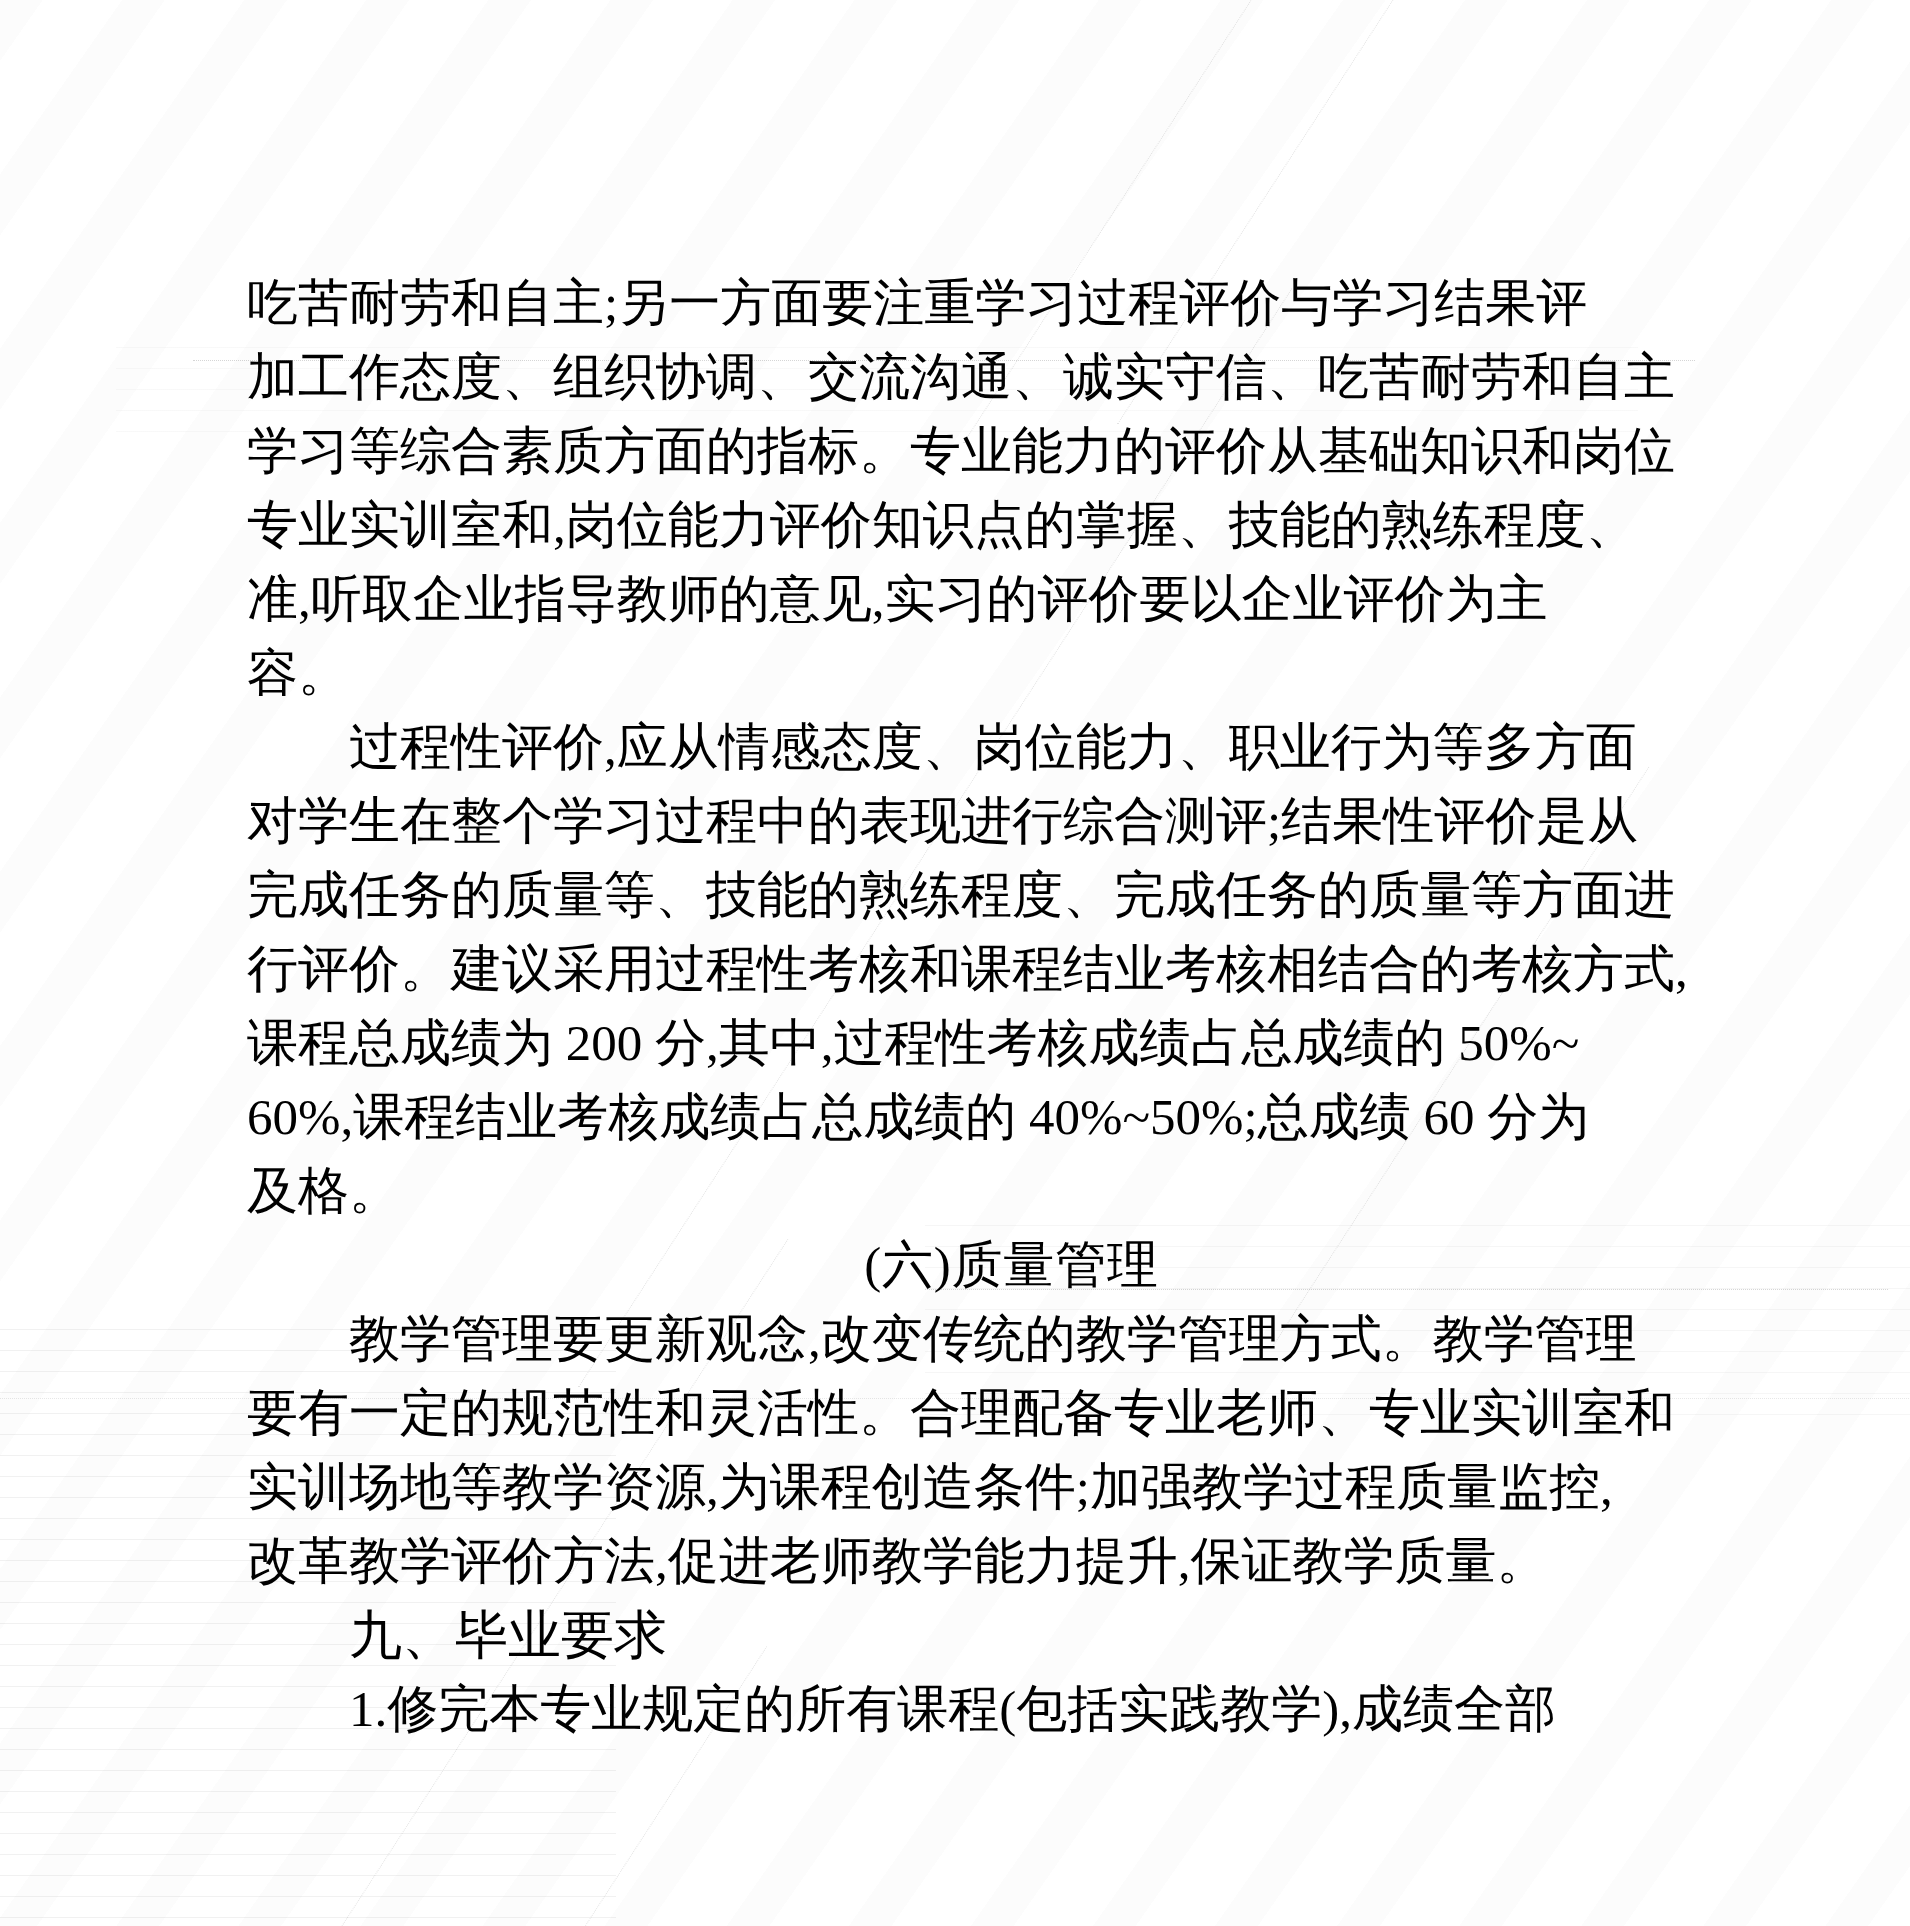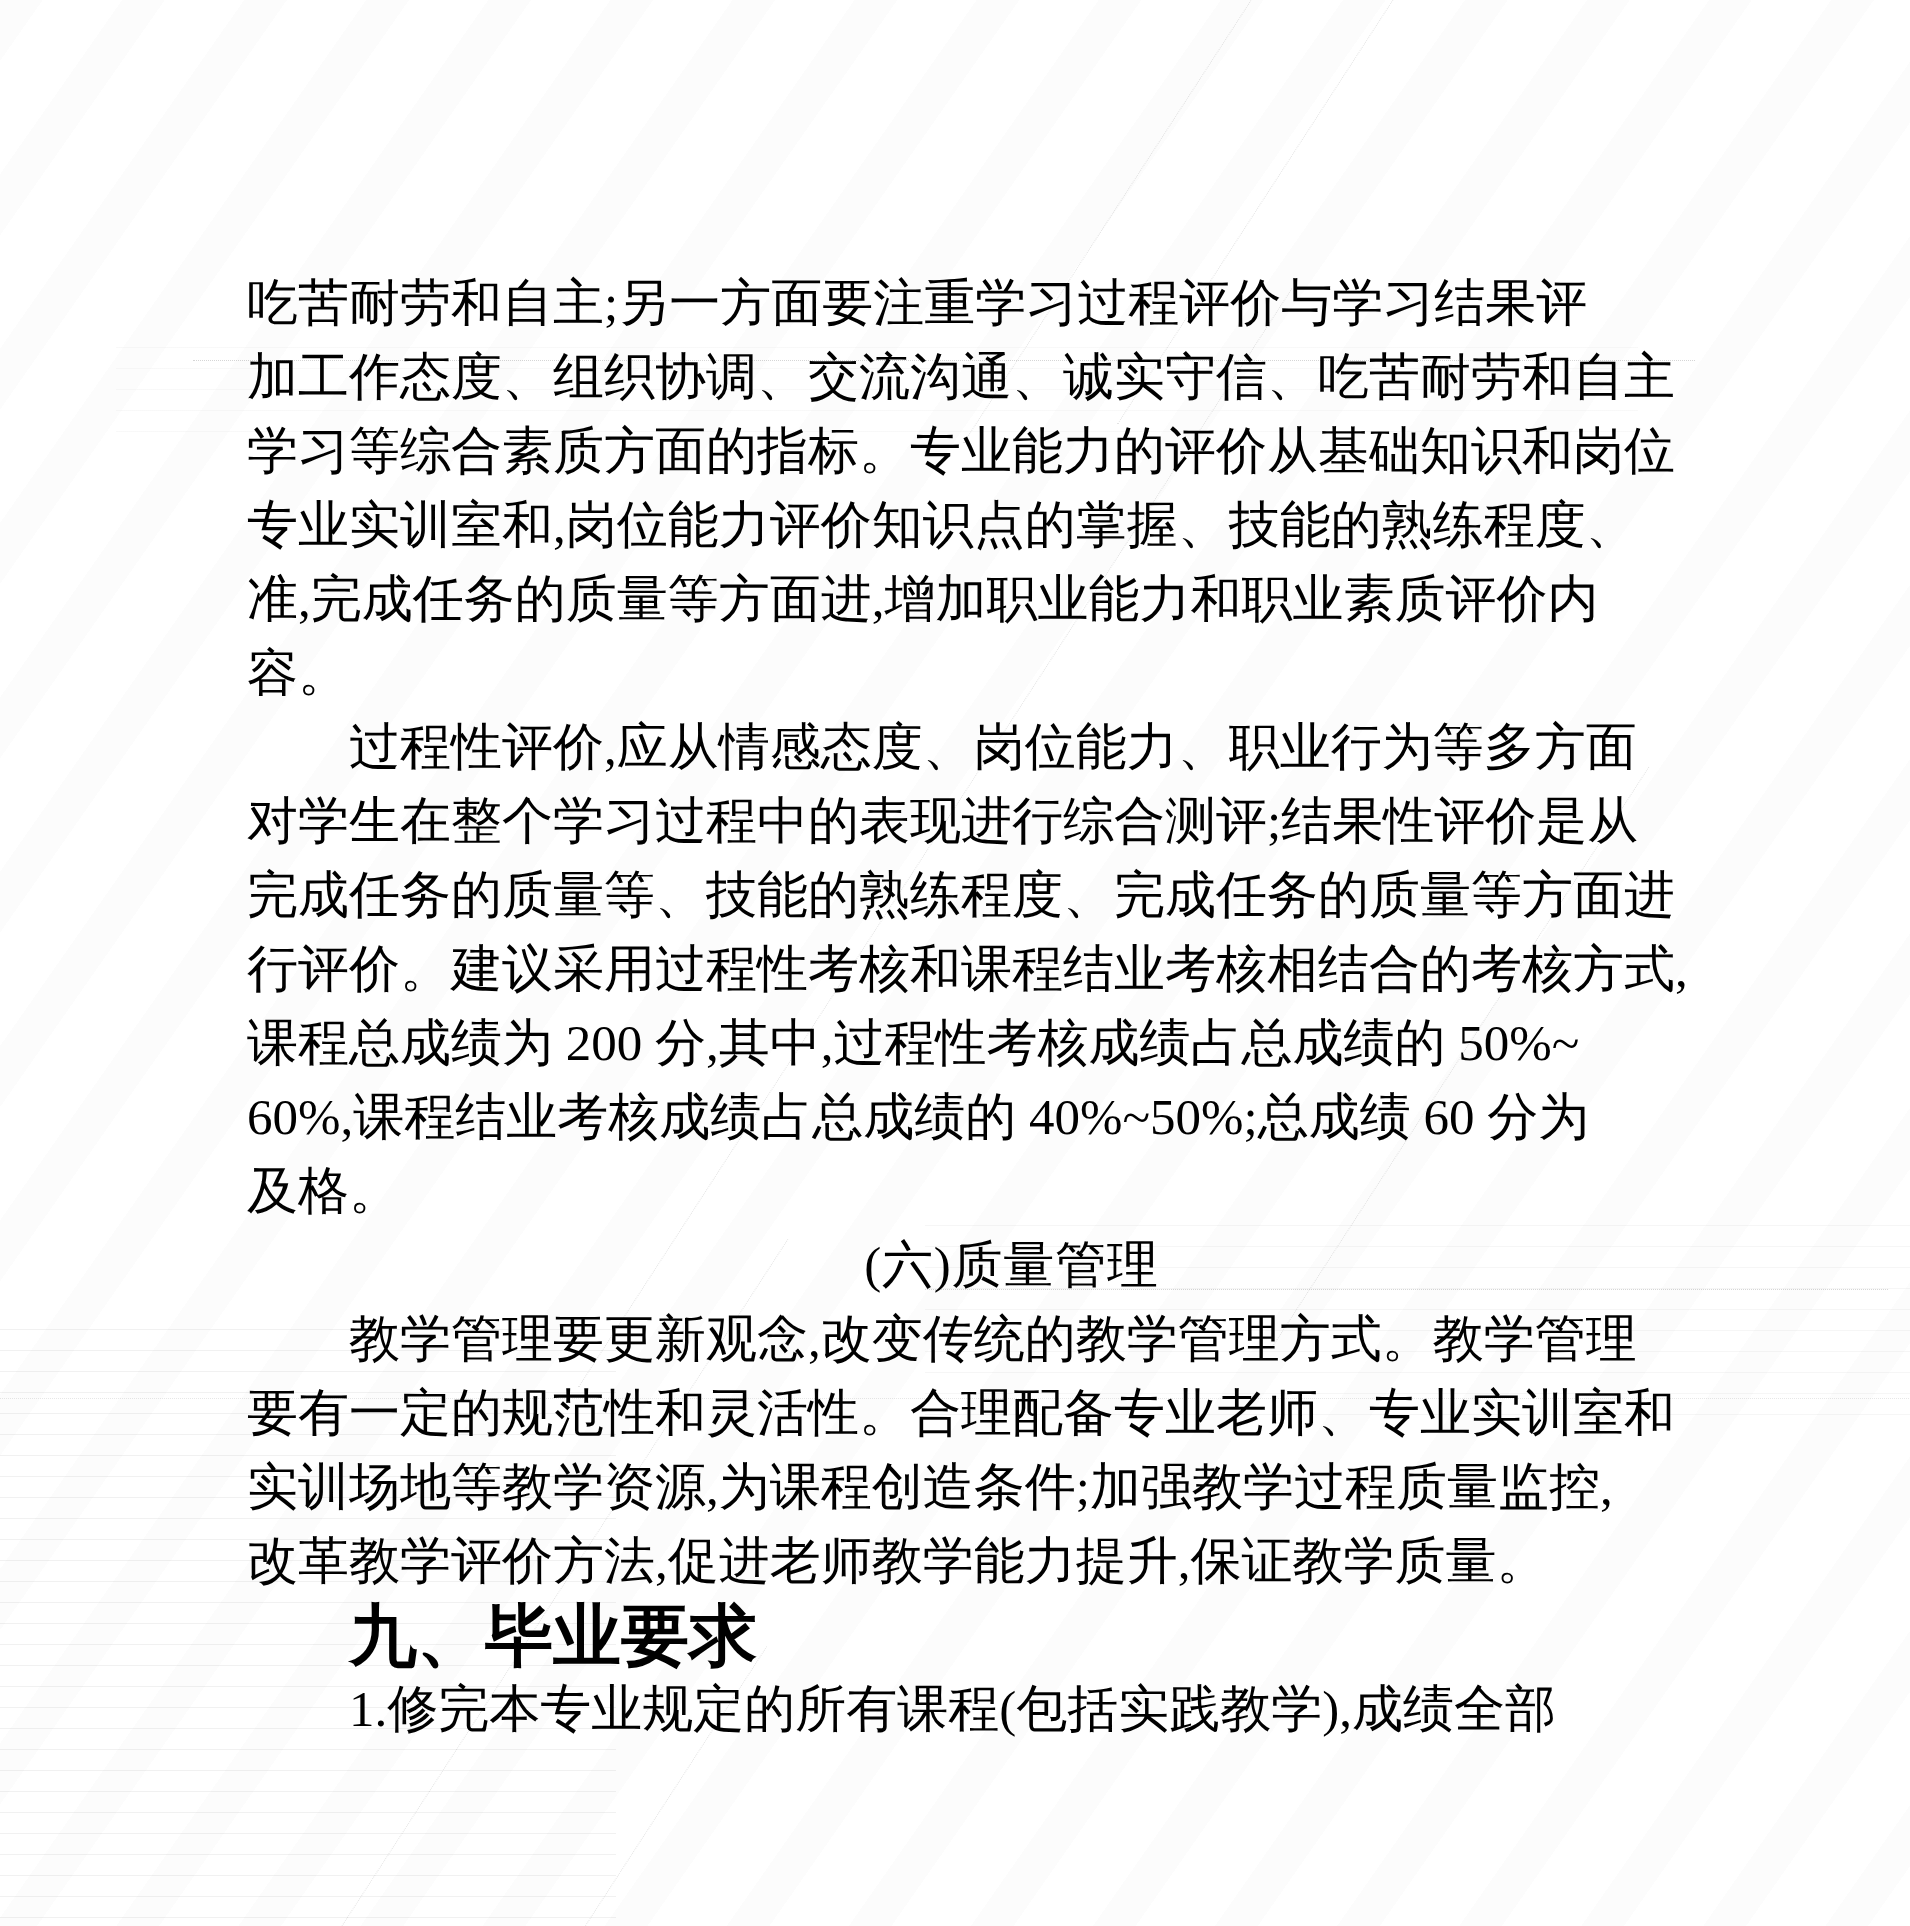--- a/index.html
+++ b/index.html
@@ -80,22 +80,22 @@
   .line.indent {
     padding-left: 102px; 
   }
   .line.kaiti-heading {
     font-family: "Liberation Serif", "DejaVu Serif", serif;
     letter-spacing: 0.8px;
     text-align: center;
   }
   .line.bold-heading {
     font-family: "Liberation Sans", "DejaVu Sans", sans-serif;
-    font-weight: bold;
-    font-size: 68px;
+    font-weight: normal;
+    font-size: 53px;
   }
 </style>
 </head>
 <body>
 
 <div class="page">
   <div class="scan-texture"></div>
 
   <div class="hband left-lower"></div>
   <div class="hband mid-right"></div>
@@ -110,21 +110,21 @@
 
   <div class="hline h1"></div>
   <div class="hline h2"></div>
   <div class="hline h3"></div>
 
   <div class="text-block" id="text-block">
       <div class="line body">吃苦耐劳和自主;另一方面要注重学习过程评价与学习结果评</div>
       <div class="line body">加工作态度、组织协调、交流沟通、诚实守信、吃苦耐劳和自主</div>
       <div class="line body">学习等综合素质方面的指标。专业能力的评价从基础知识和岗位</div>
       <div class="line body">专业实训室和,岗位能力评价知识点的掌握、技能的熟练程度、</div>
-      <div class="line body">准,完成任务的质量等方面进,增加职业能力和职业素质评价内</div>
+      <div class="line body">准,听取企业指导教师的意见,实习的评价要以企业评价为主</div>
       <div class="line body">容。</div>
       <div class="line body indent">过程性评价,应从情感态度、岗位能力、职业行为等多方面</div>
       <div class="line body">对学生在整个学习过程中的表现进行综合测评;结果性评价是从</div>
       <div class="line body">完成任务的质量等、技能的熟练程度、完成任务的质量等方面进</div>
       <div class="line body">行评价。建议采用过程性考核和课程结业考核相结合的考核方式,</div>
       <div class="line body">课程总成绩为 200 分,其中,过程性考核成绩占总成绩的 50%~</div>
       <div class="line body">60%,课程结业考核成绩占总成绩的 40%~50%;总成绩 60 分为</div>
       <div class="line body">及格。</div>
       <div class="line kaiti-heading indent">(六)质量管理</div>
       <div class="line body indent">教学管理要更新观念,改变传统的教学管理方式。教学管理</div>

